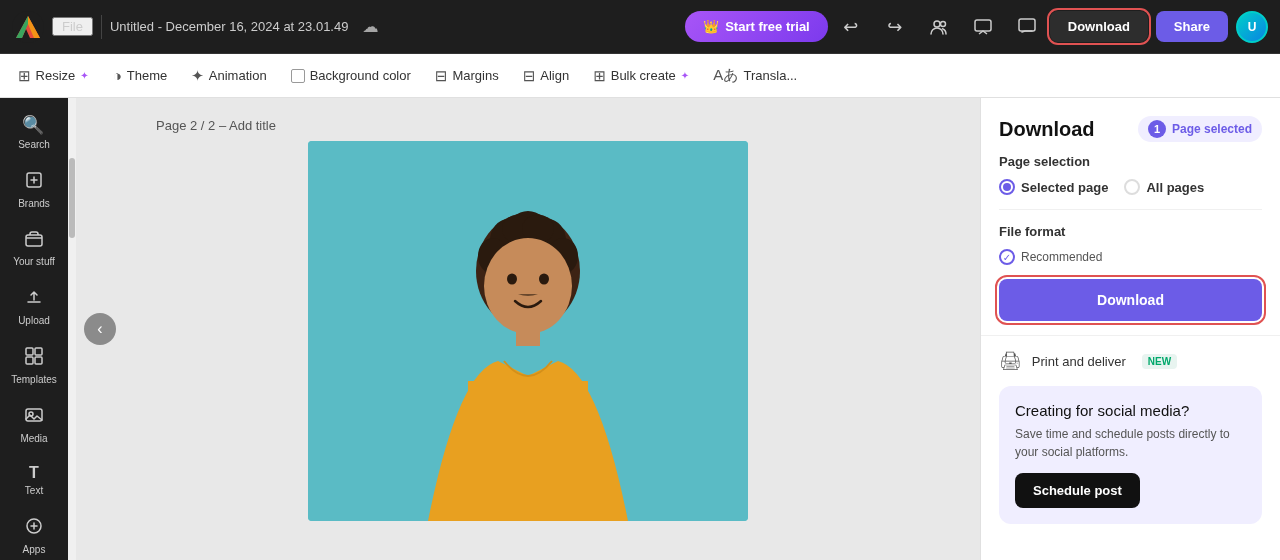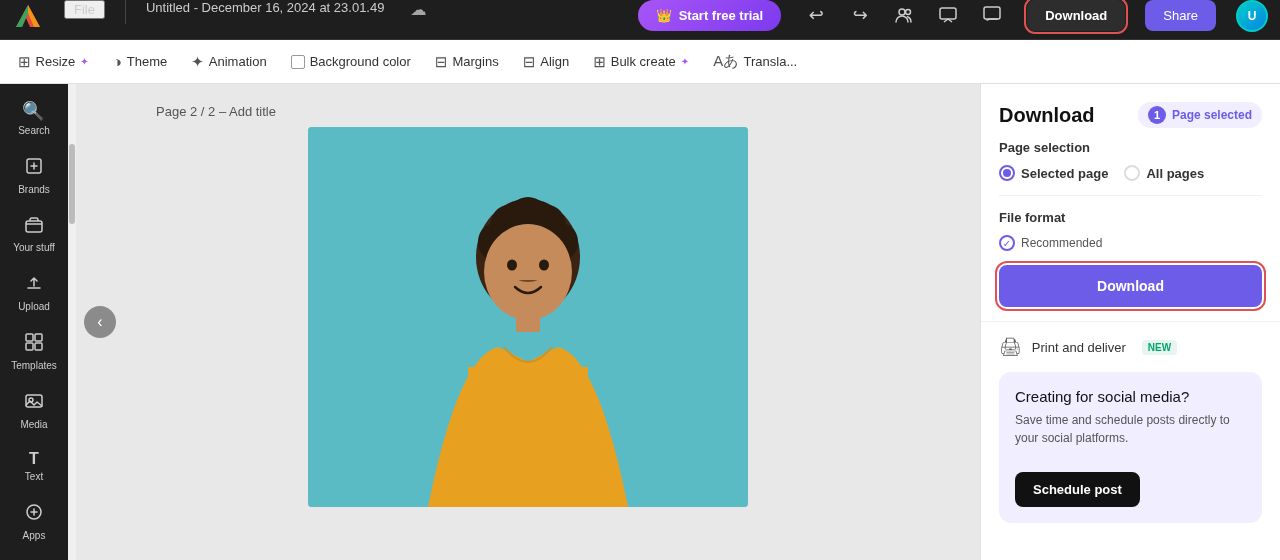--- a/index.html
+++ b/index.html
@@ -1,25 +1,25 @@
 <!DOCTYPE html>
 <html><head>
   <meta charset="utf-8">
   <style>
     * { box-sizing: border-box; margin: 0; padding: 0; }
     body { font-family: -apple-system, BlinkMacSystemFont, 'Segoe UI', sans-serif; background: #1e1e1e; color: #fff; width: 1280px; height: 560px; overflow: hidden; display: flex; flex-direction: column; }
 
     
     .topbar {
-      height: 40px;
+      height: 54px;
       background: #1e1e1e;
       display: flex;
-      align-items: flex-start;
+      align-items: center;
       padding: 0 12px;
-      gap: 20px;
+      gap: 8px;
       flex-shrink: 0;
       border-bottom: 1px solid #333;
     }
     .topbar-file {
       font-size: 13px;
       color: #ccc;
       padding: 0 8px;
       cursor: pointer;
     }
     .topbar-divider {
@@ -78,21 +78,21 @@
       cursor: pointer;
       outline: 2px solid #e05252;
       outline-offset: 1px;
     }
     .topbar-share-btn {
       background: #6c5ce7;
       border: none;
       border-radius: 8px;
       color: #fff;
       font-size: 13px;
-      font-weight: 400;
+      font-weight: 700;
       padding: 8px 18px;
       cursor: pointer;
     }
     .topbar-avatar {
       width: 32px;
       height: 32px;
       border-radius: 50%;
       background: linear-gradient(135deg, #00cec9, #0984e3);
       display: flex;
       align-items: center;
@@ -434,21 +434,20 @@
     }
     .schedule-btn {
       background: #111;
       color: #fff;
       border: none;
       border-radius: 8px;
       padding: 10px 18px;
       font-size: 13px;
       font-weight: 600;
       cursor: pointer;
-      margin-top: 13px;
     }
 
     
     .right-panel::-webkit-scrollbar { width: 6px; }
     .right-panel::-webkit-scrollbar-track { background: #f5f5f5; }
     .right-panel::-webkit-scrollbar-thumb { background: #ccc; border-radius: 3px; }
   </style>
 </head>
 <body>
 

